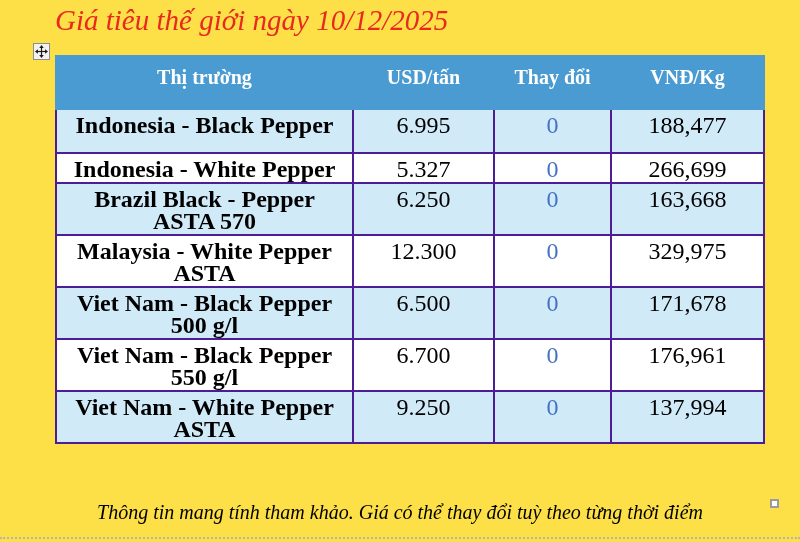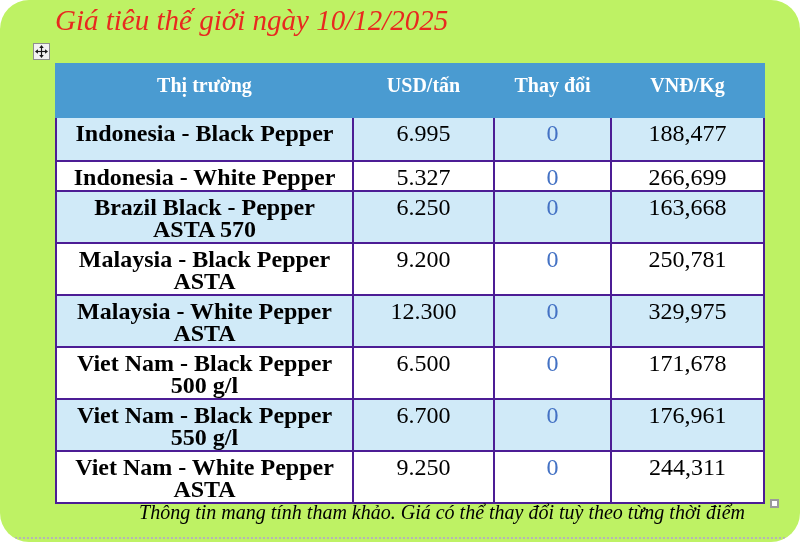--- a/index.html
+++ b/index.html
@@ -1,25 +1,24 @@
 <!DOCTYPE html>
 <html><head>
 <meta charset="utf-8">
 <style>
   * { margin: 0; padding: 0; box-sizing: border-box; }
   html, body { background: #ffffff; }
   .page {
     position: relative;
     width: 800px;
     height: 542px;
-    background: #bef264;
+    background: #fde047;
     overflow: hidden;
     font-family: "Liberation Serif", "DejaVu Serif", serif;
     color: #000000;
-    border-radius: 29px;
   }
   .title {
     position: absolute;
     left: 55px;
     top: 4px;
     font-size: 29px;
     font-style: italic;
     font-weight: 400;
     color: #e8291f;
     white-space: nowrap;
@@ -34,21 +33,21 @@
     border: 1px solid #8f8f8f;
     display: flex;
     align-items: center;
     justify-content: center;
     cursor: move;
   }
   .move-handle svg { display: block; }
   table.price-table {
     position: absolute;
     left: 55px;
-    top: 63px;
+    top: 55px;
     width: 708px;
     border-collapse: collapse;
     table-layout: fixed;
     padding-left: 24px;
   }
   .price-table th {
     background: #4a9bd1;
     color: #ffffff;
     font-weight: 700;
     font-size: 20px;
@@ -76,21 +75,21 @@
   .price-table tbody tr:nth-child(4) { height: 50px; }
   .price-table tbody tr:nth-child(5) { height: 37px; }
   .price-table tbody tr:nth-child(6) { height: 51px; }
   .price-table tbody tr:nth-child(7) { height: 43px; }
   .price-table tbody tr:nth-child(8) { height: 51px; }
   .disclaimer {
     position: absolute;
     left: 55px;
     top: 501px;
     width: 690px;
-    text-align: right;
+    text-align: center;
     font-style: italic;
     font-size: 20px;
     color: #000000;
     white-space: nowrap;
   }
   .resize-handle {
     position: absolute;
     left: 770px;
     top: 499px;
     width: 9px;
@@ -155,26 +154,20 @@
         <td class="change">0</td>
         <td>266,699</td>
       </tr>
       <tr>
         <td class="market">Brazil Black - Pepper ASTA 570</td>
         <td>6.250</td>
         <td class="change">0</td>
         <td>163,668</td>
       </tr>
       <tr>
-        <td class="market">Malaysia - Black Pepper ASTA</td>
-        <td>9.200</td>
-        <td class="change">0</td>
-        <td>250,781</td>
-      </tr>
-      <tr>
         <td class="market">Malaysia - White Pepper ASTA</td>
         <td>12.300</td>
         <td class="change">0</td>
         <td>329,975</td>
       </tr>
       <tr>
         <td class="market">Viet Nam - Black Pepper 500 g/l</td>
         <td>6.500</td>
         <td class="change">0</td>
         <td>171,678</td>
@@ -182,21 +175,21 @@
       <tr>
         <td class="market">Viet Nam - Black Pepper 550 g/l</td>
         <td>6.700</td>
         <td class="change">0</td>
         <td>176,961</td>
       </tr>
       <tr>
         <td class="market">Viet Nam - White Pepper ASTA</td>
         <td>9.250</td>
         <td class="change">0</td>
-        <td>244,311</td>
+        <td>137,994</td>
       </tr>
     </tbody>
   </table>
 
   <div class="disclaimer">Thông tin mang tính tham khảo. Giá có thể thay đổi tuỳ theo từng thời điểm</div>
 
   <div class="resize-handle"></div>
 
   <div class="page-boundary"></div>
 

